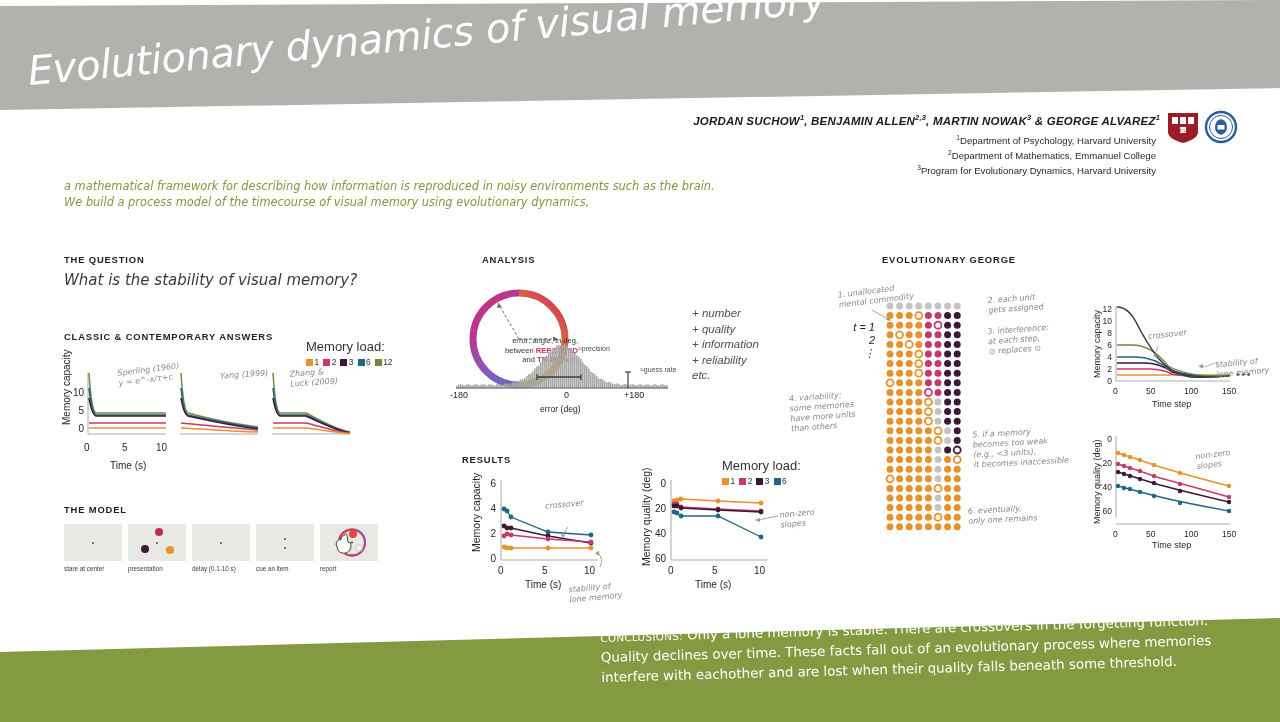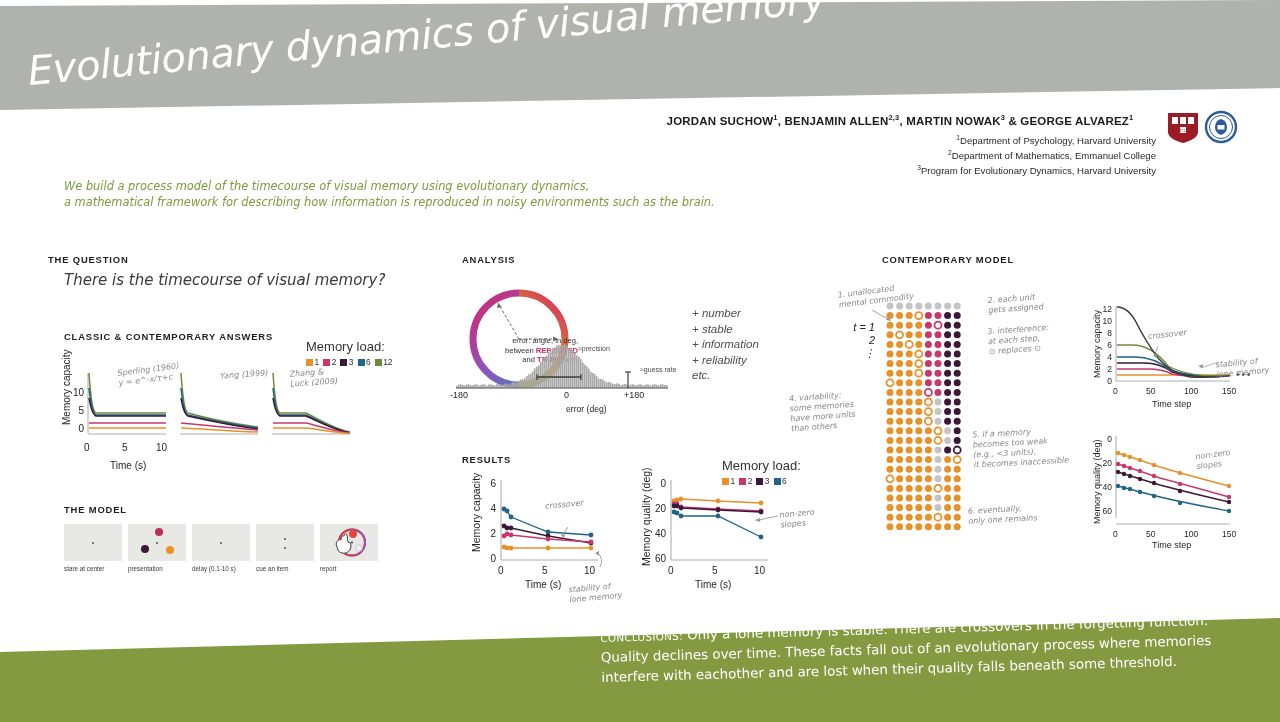--- a/index.html
+++ b/index.html
@@ -14,22 +14,22 @@
     background:#b0b2ad;
     clip-path:polygon(0 6px, 1280px 0, 1280px 88px, 0 110px);
   }
   .poster-title{position:absolute;left:28px;top:48px;width:820px;
     transform:rotate(-5.2deg);transform-origin:left center;
     font-family:"DejaVu Sans", sans-serif;
     font-size:40px;font-weight:300;font-style:italic;color:#ffffff;letter-spacing:-0.4px;
     white-space:nowrap;}
 
   
-  .authors{position:absolute;left:640px;top:113px;width:520px;text-align:center;
-    font-size:11.5px;font-weight:bold;color:#1b1b1b;letter-spacing:.2px;}
+  .authors{position:absolute;left:640px;top:113px;width:520px;text-align:right;
+    font-size:11.5px;font-weight:bold;color:#1b1b1b;letter-spacing:.2px;font-style:italic;}
   .authors sup{font-size:7.5px;font-weight:bold;}
   .affils{position:absolute;left:700px;top:132px;width:456px;text-align:right;
     font-size:9.6px;color:#2a2a2a;line-height:11.6px;}
   .affils sup{font-size:6.6px;}
   .crest{position:absolute;top:110px;width:34px;height:34px;}
   .crest.harvard{left:1166px;}
   .crest.shield{left:1204px;}
 
   
   .lede{position:absolute;left:64px;top:178px;width:760px;
@@ -38,21 +38,21 @@
 
   
   .sec-head{position:absolute;font-size:9.4px;font-weight:bold;letter-spacing:.85px;color:#1e1e1e;}
 
   
   .big-q{position:absolute;left:64px;top:271px;font-size:15px;font-style:italic;color:#3a3a3a;
     font-family:"DejaVu Sans", sans-serif;}
   .hand{position:absolute;font-family:"DejaVu Sans", sans-serif;font-style:italic;
     color:#8a8a8a;font-size:8px;line-height:10px;white-space:pre-line;}
   .tiny{position:absolute;font-size:7px;color:#4a4a4a;}
-  .axlab{position:absolute;font-size:9.5px;color:#262626;margin-left:26px;}
+  .axlab{position:absolute;font-size:9.5px;color:#262626;}
   .axnum{position:absolute;font-size:9px;color:#262626;}
 
   
   .legend{position:absolute;}
   .legend .lg-title{font-size:13px;color:#333;margin-bottom:3px;}
   .legend .lg-row{display:flex;gap:4px;align-items:center;}
   .legend .lg-item{display:flex;align-items:center;gap:1.5px;font-size:8.4px;color:#333;}
   .legend .sw{width:7px;height:7px;display:inline-block;}
 
   
@@ -101,26 +101,26 @@
   </svg>
 
   <svg class="crest shield" viewBox="0 0 34 34">
     <circle cx="17" cy="17" r="15" fill="none" stroke="#2b5d9e" stroke-width="2.4"></circle>
     <circle cx="17" cy="17" r="11.5" fill="none" stroke="#2b5d9e" stroke-width="1"></circle>
     <path d="M17 9 Q23 11 23 17 Q23 23 17 25 Q11 23 11 17 Q11 11 17 9 Z" fill="#2b5d9e"></path>
     <rect x="13.5" y="15" width="7" height="4.5" fill="#fff"></rect>
   </svg>
 
   <div class="lede">
+    <div>a mathematical framework for describing how information is reproduced in noisy environments such as the brain.</div>
     <div>We build a process model of the timecourse of visual memory using evolutionary dynamics,</div>
-    <div>a mathematical framework for describing how information is reproduced in noisy environments such as the brain.</div>
   </div>
 
-  <div class="sec-head" style="left:48px;top:254px;">THE QUESTION</div>
-  <div class="big-q">There is the timecourse of visual memory?</div>
+  <div class="sec-head" style="left:64px;top:254px;">THE QUESTION</div>
+  <div class="big-q">What is the stability of visual memory?</div>
 
   <div class="sec-head" style="left:64px;top:331px;">CLASSIC &amp; CONTEMPORARY ANSWERS</div>
 
   <div class="legend" style="left:306px;top:339px;">
     <div class="lg-title">Memory load:</div>
     <div class="lg-row">
       <span class="lg-item">
           <i class="sw" style="background:#e8912b"></i>
           <span>1</span>
         </span>
@@ -225,21 +225,21 @@
         <circle cx="33" cy="10" r="4" fill="#e8453c"></circle>
         <circle cx="28" cy="24" r="3.2" fill="#f2f2f0" stroke="#ccc"></circle>
         <circle cx="39" cy="24" r="3.2" fill="#f2f2f0" stroke="#ccc"></circle>
         <circle cx="32" cy="18.5" r="1" fill="#444"></circle>
         <path d="M16 20 q2 -6 5 -4 q0 -5 3 -4 q1 -4 3 -1 l1 7 q3 0 3 3 q0 6 -5 8 q-6 1 -8 -3 z" fill="#fff" stroke="#444" stroke-width="1"></path>
       </svg>
       <span class="cap">report</span>
     </div>
   </div>
 
-  <div class="sec-head" style="left:462px;top:254px;">ANALYSIS</div>
+  <div class="sec-head" style="left:482px;top:254px;">ANALYSIS</div>
 
   <svg style="position:absolute;left:462px;top:282px;" width="140" height="120">
     <defs>
       <linearGradient id="cw1" x1="0" y1="0" x2="1" y2="1">
         <stop offset="0" stop-color="#5aa14a"></stop>
           <stop offset=".5" stop-color="#d6a21c"></stop>
           <stop offset="1" stop-color="#d6246a"></stop>
       </linearGradient>
       <linearGradient id="cw2" x1="1" y1="0" x2="0" y2="1">
         <stop offset="0" stop-color="#d6246a"></stop>
@@ -378,21 +378,21 @@
   </svg>
   <div class="tiny" style="left:578px;top:345px;">≈precision</div>
   <div class="tiny" style="left:640px;top:366px;">≈guess rate</div>
   <div class="axnum" style="left:450px;top:390px;">-180</div>
   <div class="axnum" style="left:564px;top:390px;">0</div>
   <div class="axnum" style="left:624px;top:390px;">+180</div>
   <div class="axlab" style="left:540px;top:404px;font-size:8.6px;">error (deg)</div>
 
   <div style="position:absolute;left:692px;top:306px;font-family:Liberation Sans, sans-serif;font-style:italic;color:#4e4e4e;font-size:11.5px;line-height:15.5px;">
     <div>+ number</div>
-    <div>+ stable</div>
+    <div>+ quality</div>
     <div>+ information</div>
     <div>+ reliability</div>
     <div>etc.</div>
   </div>
 
   <div class="sec-head" style="left:462px;top:454px;">RESULTS</div>
 
   <div class="legend" style="left:722px;top:458px;">
     <div class="lg-title">Memory load:</div>
     <div class="lg-row">
@@ -504,21 +504,21 @@
         <circle cx="43" cy="46" r="2.4" fill="#1f6585"></circle>
         <circle cx="80" cy="46" r="2.4" fill="#1f6585"></circle>
         <circle cx="123" cy="67" r="2.4" fill="#1f6585"></circle>
     </g>
     <path d="M140 46 q-12 2 -22 5" stroke="#9a9a9a" fill="none" stroke-width=".9"></path>
     <path d="M117 50 l5 -2 l0 4 z" fill="#9a9a9a"></path>
   </svg>
   <div class="hand" style="left:780px;top:509px;transform:rotate(-5deg);">non-zero
 slopes</div>
 
-  <div class="sec-head" style="left:882px;top:254px;">CONTEMPORARY MODEL</div>
+  <div class="sec-head" style="left:882px;top:254px;">EVOLUTIONARY GEORGE</div>
 
   <div class="hand" style="left:838px;top:286px;transform:rotate(-7deg);">1. unallocated
 mental commodity</div>
   <div class="hand" style="left:988px;top:294px;transform:rotate(-4deg);">2. each unit
 gets assigned</div>
   <div class="hand" style="left:988px;top:325px;transform:rotate(-4deg);">3. interference:
 at each step,
 ⊙ replaces ⊙</div>
   <div class="hand" style="left:790px;top:392px;transform:rotate(-4deg);">4. variability:
 some memories

